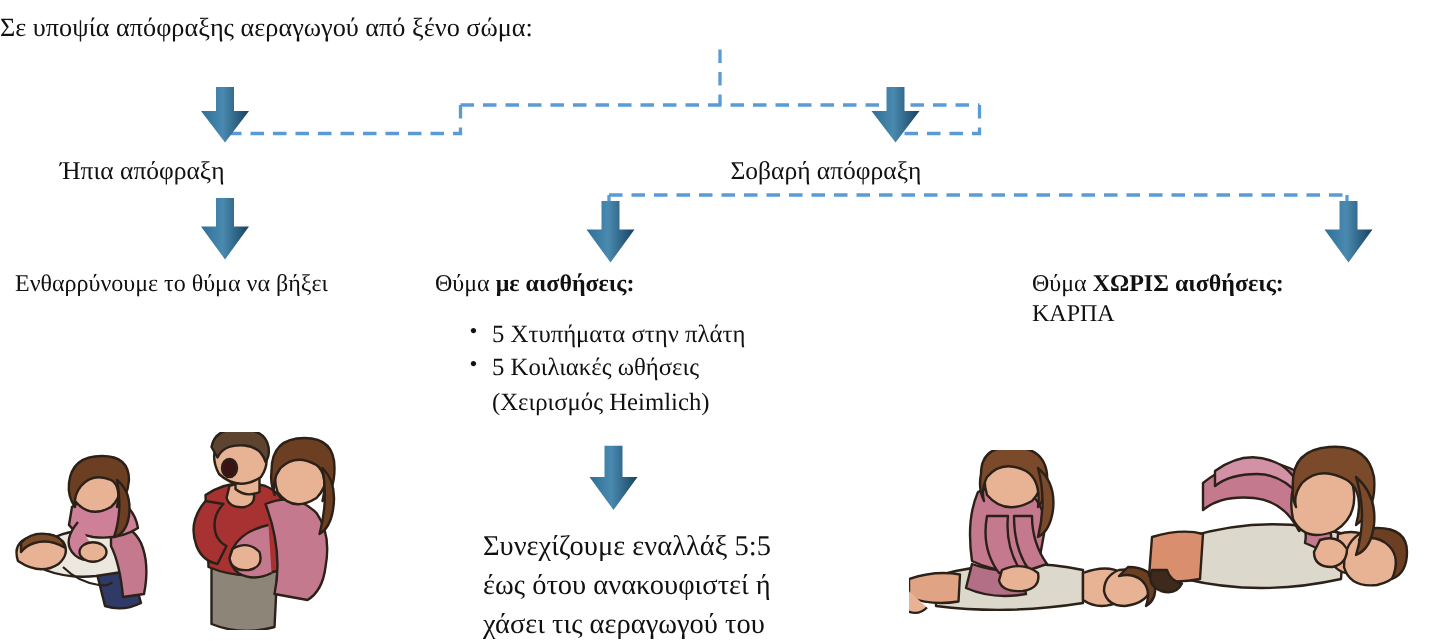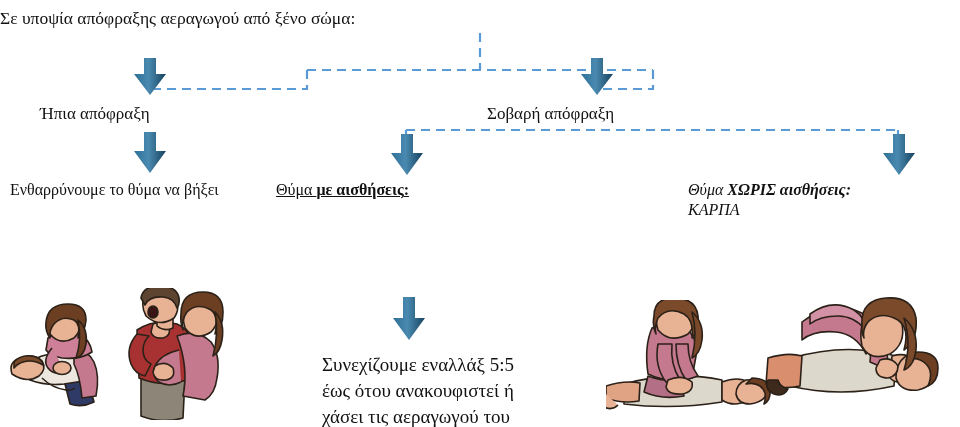--- a/index.html
+++ b/index.html
@@ -181,32 +181,37 @@
   </div>
 
   <div class="node level1" style="left:40px; top:104px; width:220px;">
     <span>Ήπια απόφραξη</span>
   </div>
 
   <div class="node level2" style="left:10px; top:180px; width:280px;">
     <span>Ενθαρρύνουμε το θύμα να βήξει</span>
   </div>
 
-  <div class="node level2" style="left:276px; top:180px; width:260px;text-decoration:underline;">
+  <div class="node level2" style="left:290px; top:180px; width:260px;">
     <span>Θύμα </span><span class="b">με αισθήσεις</span><span class="b">:</span>
   </div>
 
+  <ul class="bullets" style="left:310px; top:212px;">
+    <li class="dot">5 Χτυπήματα στην πλάτη</li>
+    <li class="dot">5 Κοιλιακές ωθήσεις</li>
+    <li>(Χειρισμός Heimlich)</li>
+  </ul>
 
   <div class="para" style="left:322px; top:352px; width:240px;">
     <span>Συνεχίζουμε εναλλάξ </span><span class="b">5:5</span><br>
     <span>έως ότου ανακουφιστεί ή</span><br>
     <span>χάσει τις αεραγωγού του</span>
   </div>
 
-  <div class="node level2" style="left:688px; top:180px; width:270px;font-style:italic;">
+  <div class="node level2" style="left:688px; top:180px; width:270px;">
     <span>Θύμα </span><span class="b">ΧΩΡΙΣ αισθήσεις</span><span class="b">:</span>
     <div>ΚΑΡΠΑ</div>
   </div>
 
   <svg class="illus" style="left:4px; top:300px;" width="115" height="122" viewBox="0 0 115 122" xmlns="http://www.w3.org/2000/svg">
     <g stroke="#2b2118" stroke-width="1.6" stroke-linejoin="round">
 
       <path d="M60 80 q14 -4 24 0 l6 22 q-12 6 -24 2 z" fill="#2f3a66"></path>
 
       <path d="M20 70 q10 -16 32 -16 q18 0 30 10 q6 6 4 16 l-26 4 q-18 2 -34 -4 z" fill="#ece7df"></path>

